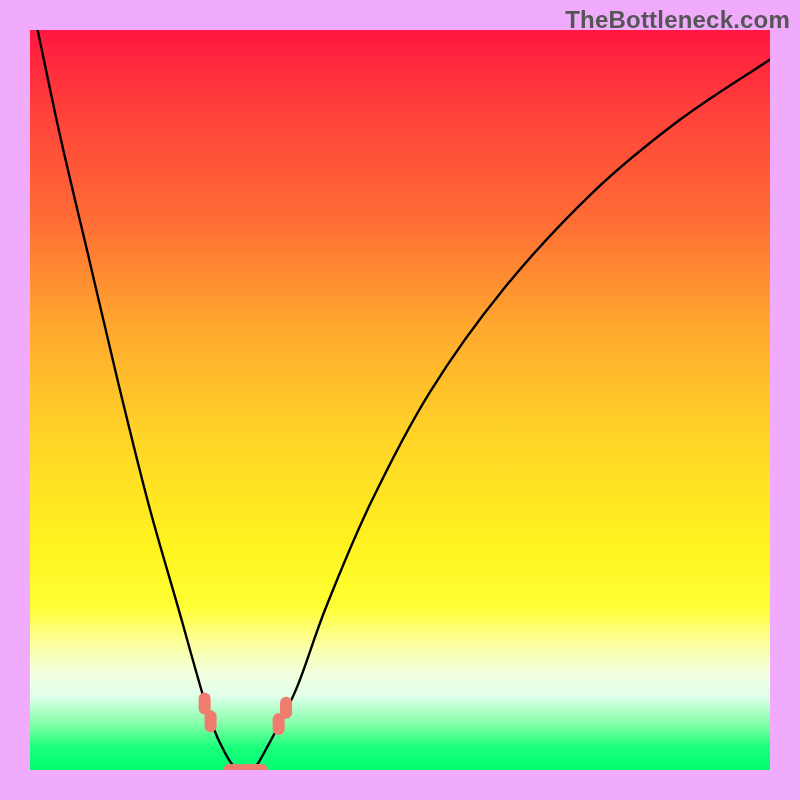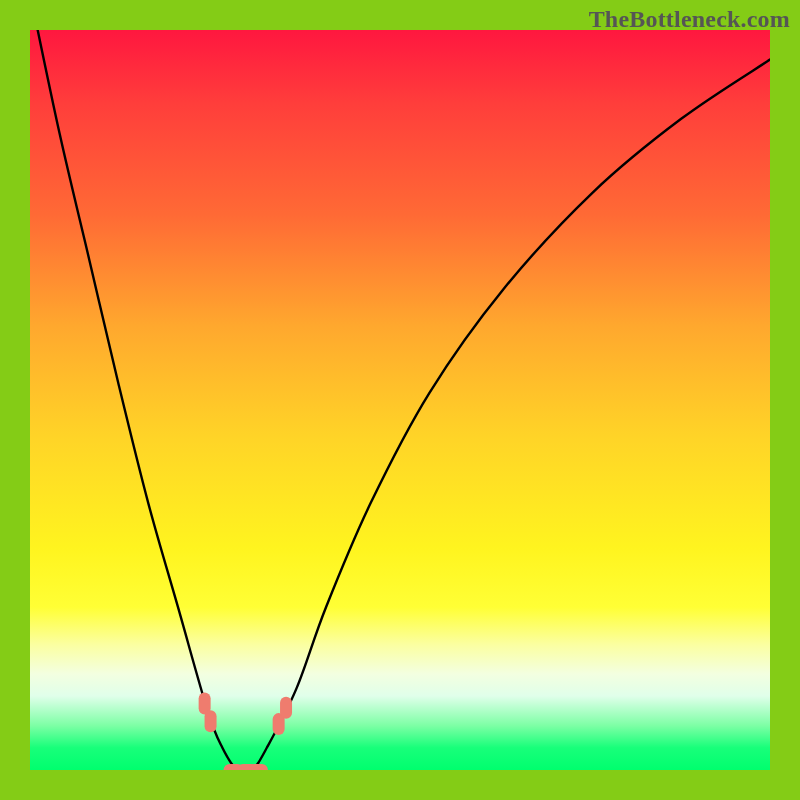--- a/index.html
+++ b/index.html
@@ -7,22 +7,21 @@
     padding: 0;
     width: 800px;
     height: 800px;
     overflow: hidden;
     font-family: Arial, Helvetica, sans-serif;
   }
   .frame {
     position: relative;
     width: 800px;
     height: 800px;
-    background: #84cc16;
-    font-family: Liberation Serif, serif;
+    background: #f0abfc;
   }
   .watermark {
     position: absolute;
     top: 6px;
     right: 10px;
     font-size: 24px;
     font-weight: 600;
     color: #555;
     letter-spacing: 0.2px;
     z-index: 30;

